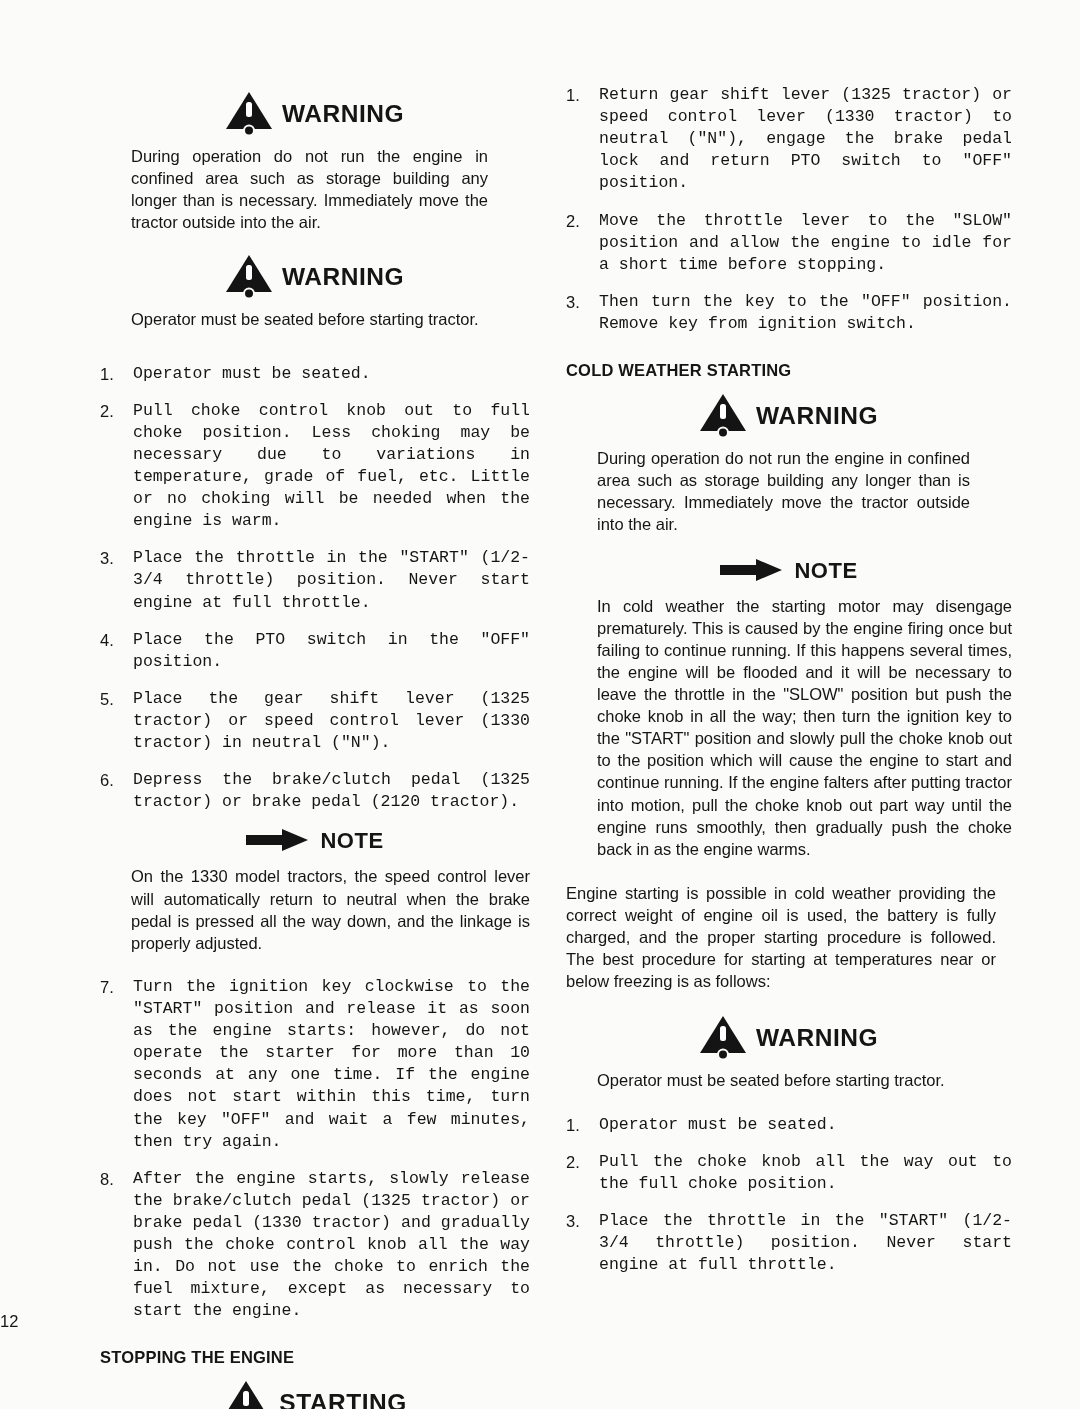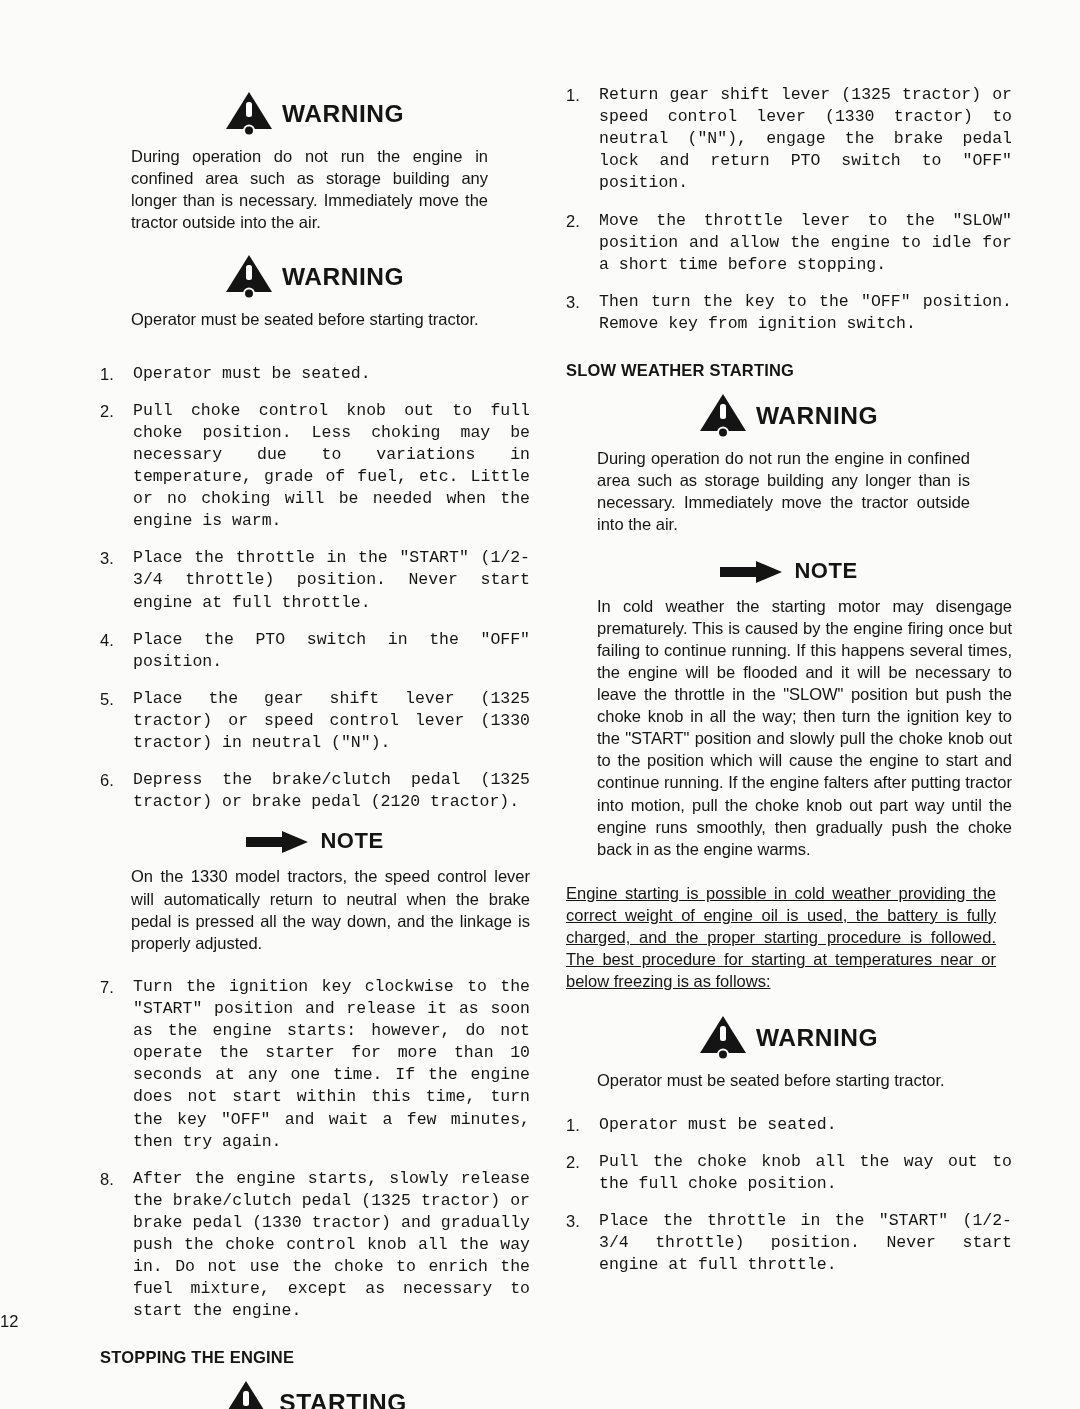--- a/index.html
+++ b/index.html
@@ -43,21 +43,21 @@
     font-weight: bold;
     font-size: 24.5px;
     letter-spacing: .5px;
     margin-left: 10px;
   }
   .hazard-body { margin-left: 31px; margin-right: 42px; }
 
   .note { margin: 8px 0 22px 0; }
   .note-head {
     display: flex;
-    align-items: flex-end;
+    align-items: flex-start;
     justify-content: center;
     margin-bottom: 11px;
   }
   .note-title {
     font-weight: bold;
     font-size: 22px;
     letter-spacing: .5px;
     margin-left: 12px;
   }
   .note-body { margin-left: 31px; }
@@ -65,21 +65,21 @@
   .li { display: flex; margin-bottom: 15px; }
   .num { flex: none; width: 33px; font-size: 16.5px; line-height: 1.34; }
   .li-text { flex: 1; font-family: Liberation Mono, monospace; }
 
   .section-heading {
     font-size: 16.5px;
     font-weight: bold;
     letter-spacing: .2px;
     margin: 26px 0 14px 0;
   }
-  .para { margin: 10px 16px 24px 0; text-decoration: underline; }
+  .para { margin: 10px 16px 24px 0; }
 
   .page-number {
     position: absolute;
     left: 0;
     right: 0;
     top: 1312px;
     text-align: left;
     font-size: 16.5px;
   }
 
@@ -194,21 +194,21 @@
       </div>
       <div class="li">
         <span class="num">2.</span>
         <span class="body-text li-text">Move the throttle lever to the "SLOW" position and allow the engine to idle for a short time before stopping.</span>
       </div>
       <div class="li">
         <span class="num">3.</span>
         <span class="body-text li-text">Then turn the key to the "OFF" position. Remove key from ignition switch.</span>
       </div>
 
-      <h3 class="section-heading">SLOW WEATHER STARTING</h3>
+      <h3 class="section-heading">COLD WEATHER STARTING</h3>
 
       <div class="hazard">
         <div class="hazard-head">
           <span class="tri-icon">
             <svg width="46" height="44" viewBox="0 0 46 44" aria-hidden="true">
               <path d="M23 0 L46 37 L0 37 Z" fill="#141414"></path>
               <rect x="20" y="10" width="6" height="15" rx="2.5" fill="#fff"></rect>
               <circle cx="23" cy="38.5" r="5" fill="#141414" stroke="#fbfbf9" stroke-width="2"></circle>
             </svg>
           </span>

